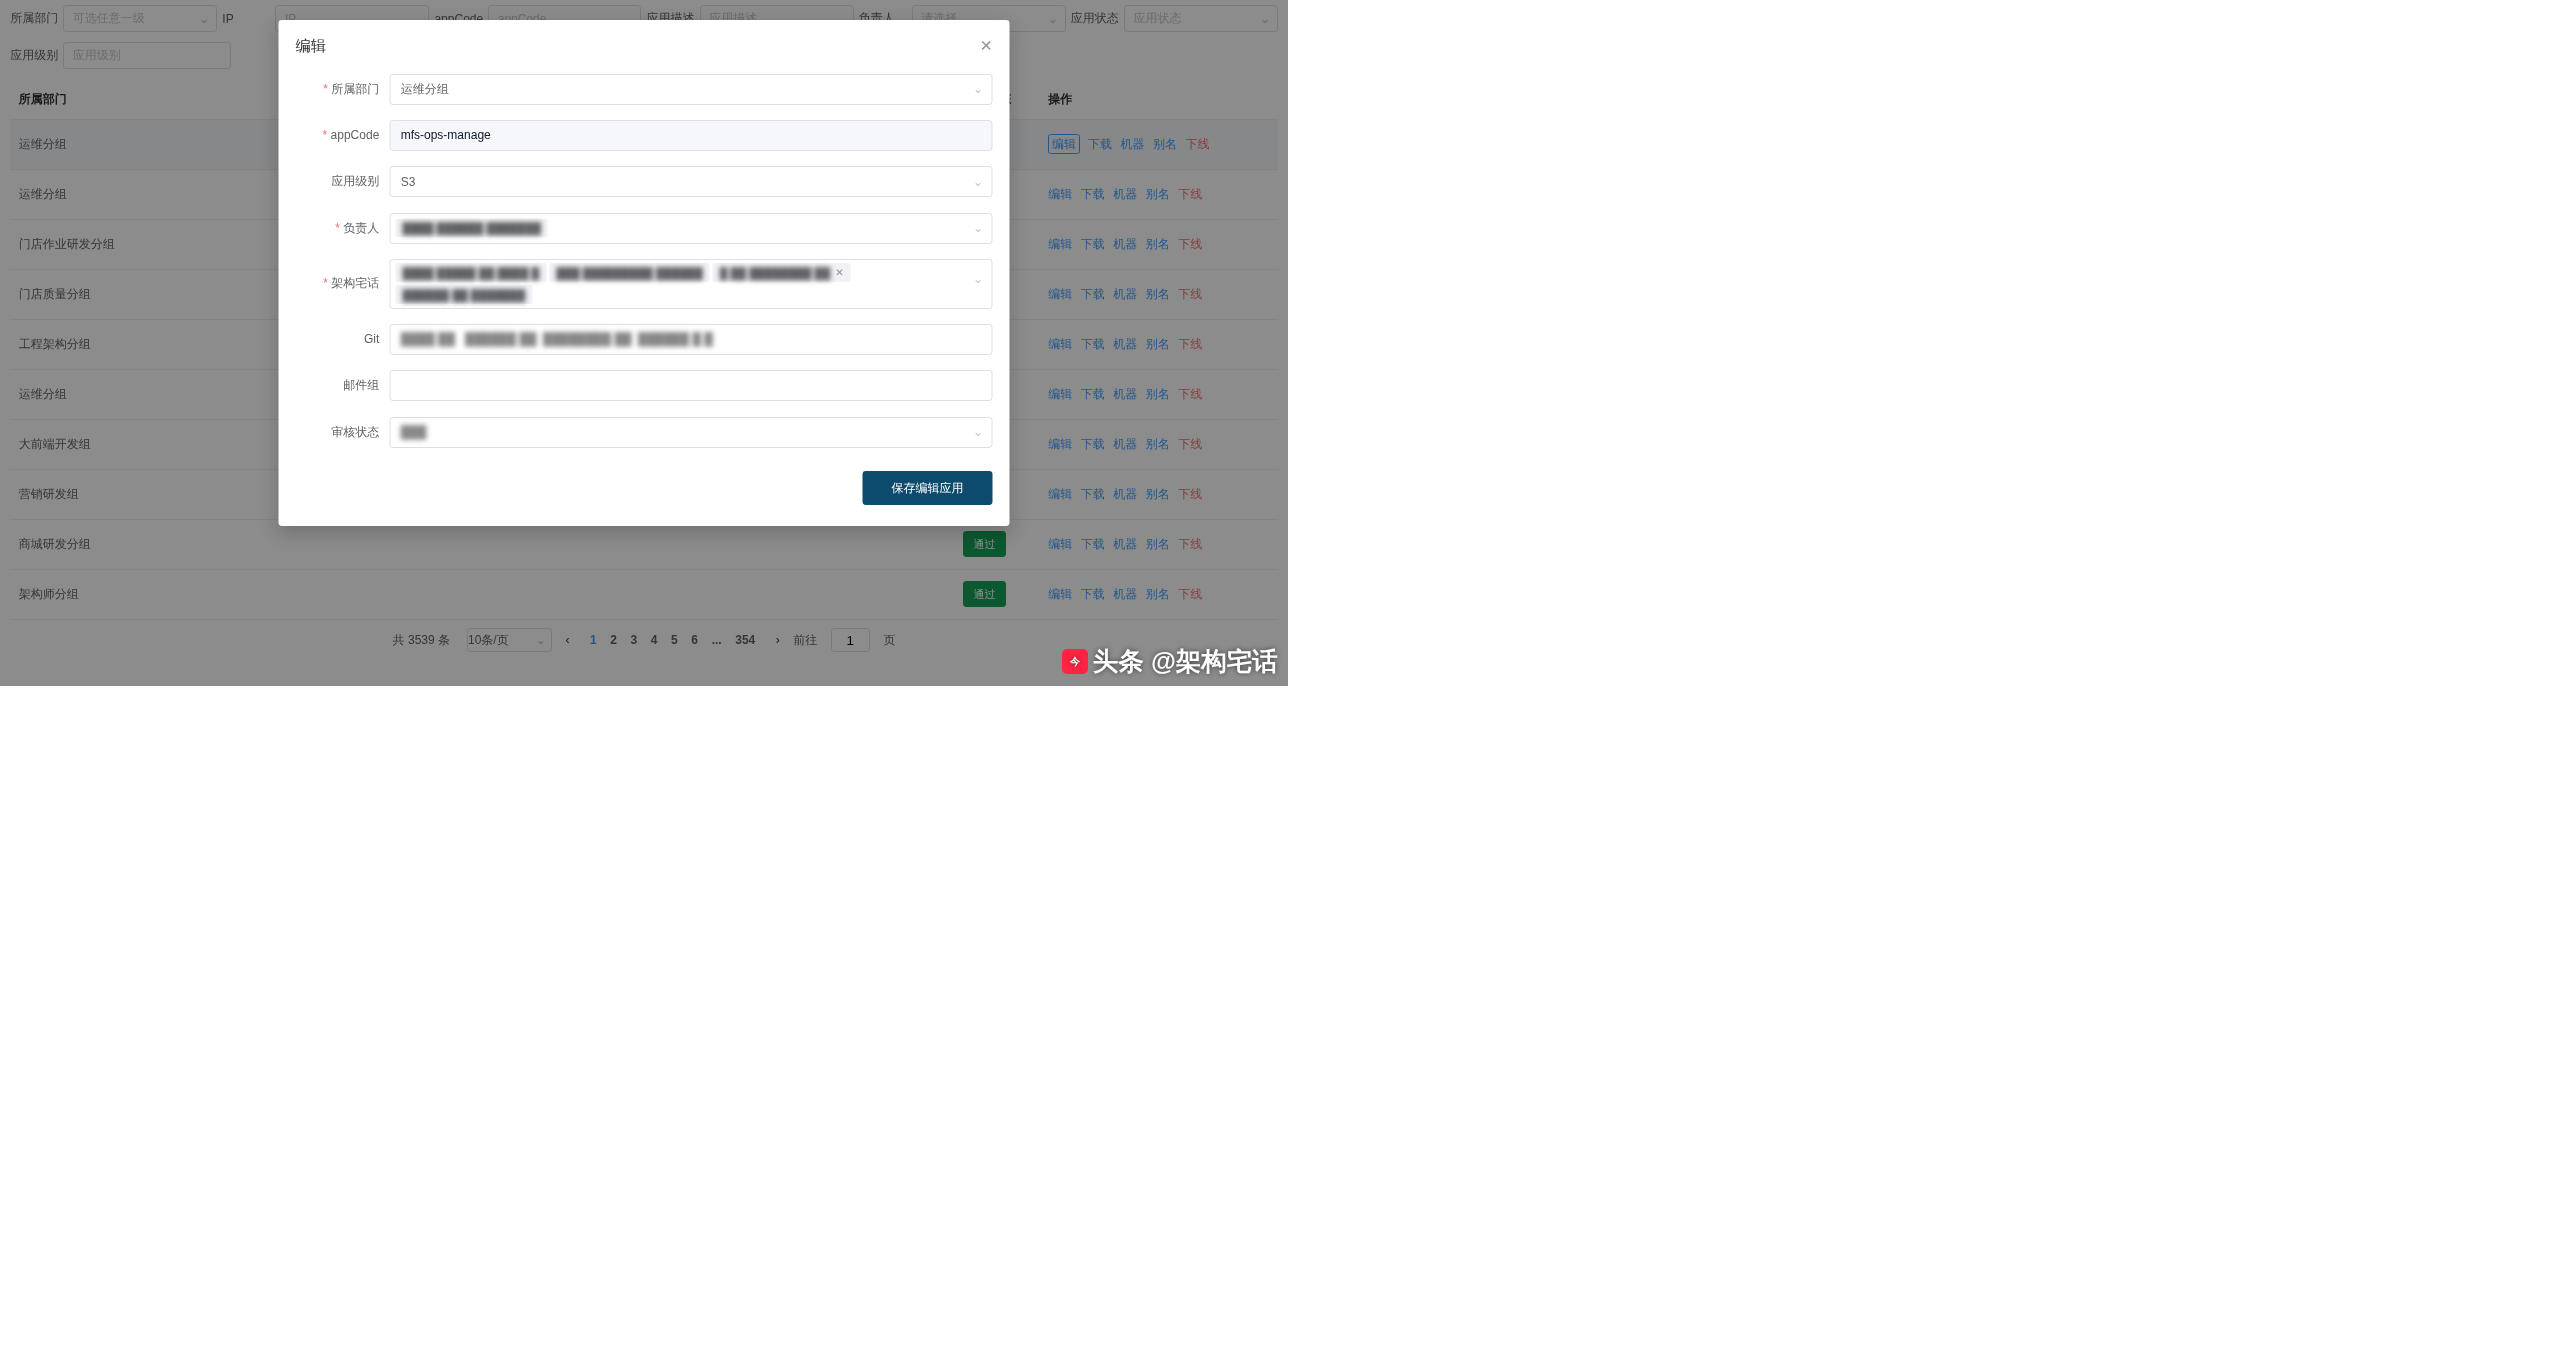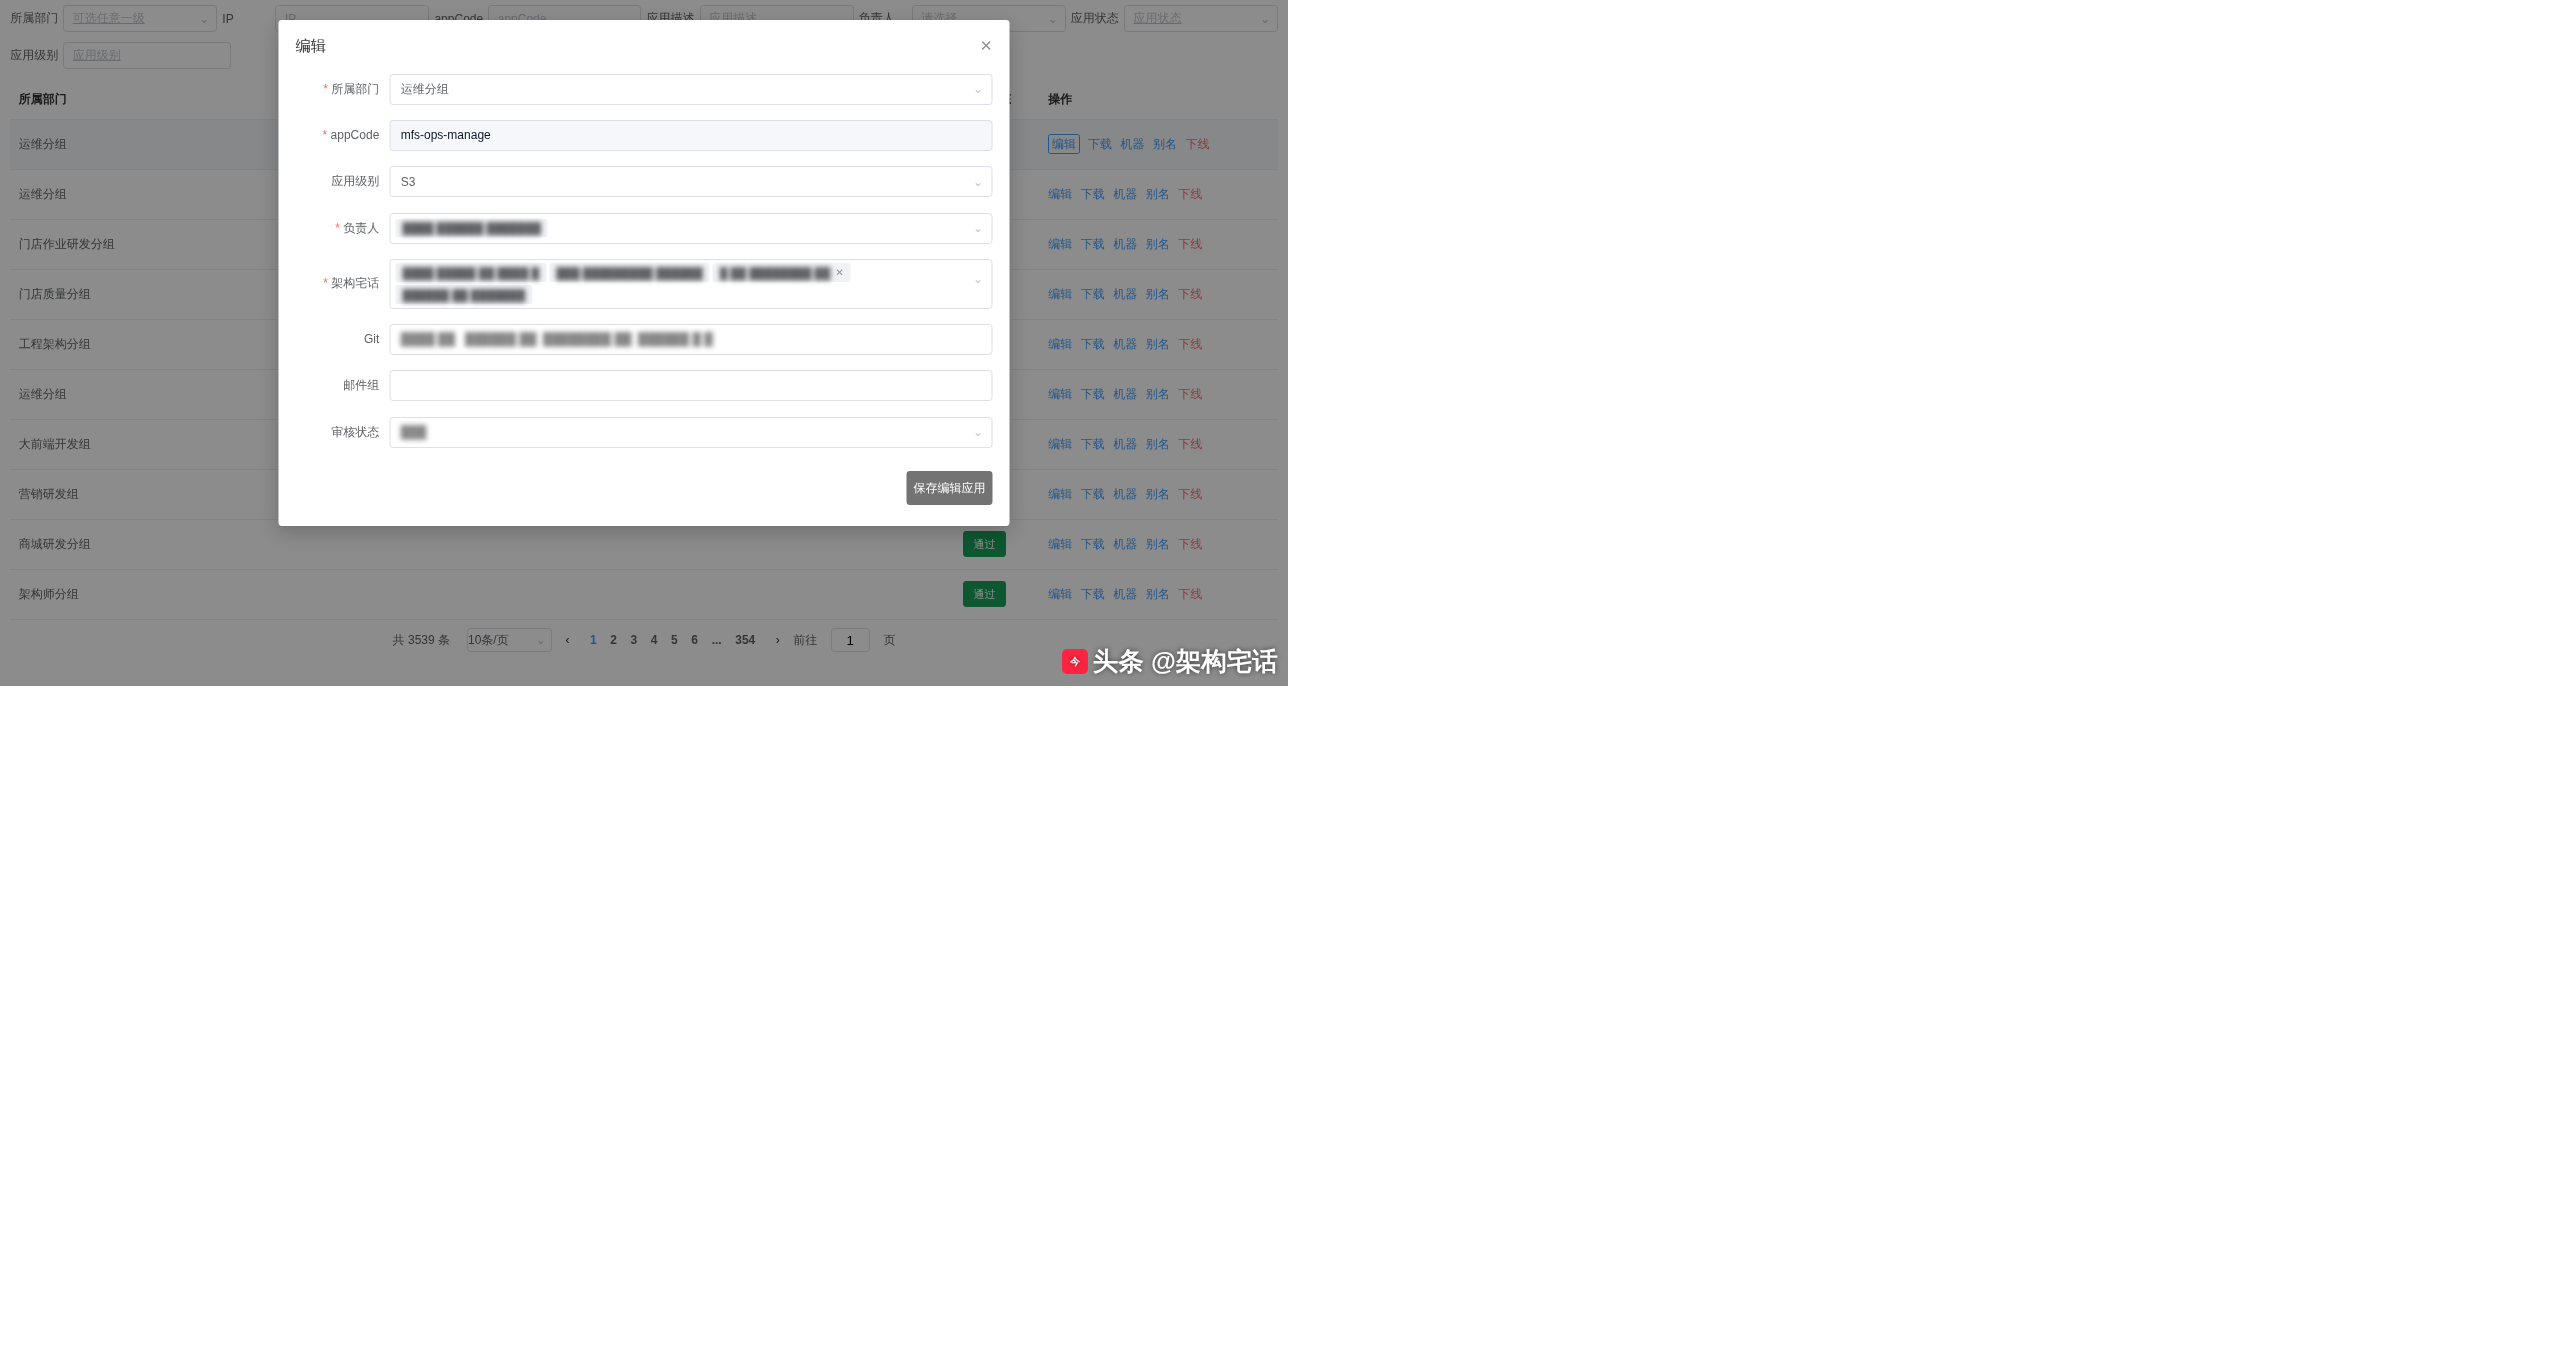--- a/index.html
+++ b/index.html
@@ -2,21 +2,21 @@
 <html style="font-size:13.6px"><head>
 <meta charset="utf-8">
 <style>
 * { box-sizing: border-box; margin: 0; padding: 0; }
 body { font-family: -apple-system, BlinkMacSystemFont, "Segoe UI", "PingFang SC", "Microsoft YaHei", sans-serif; font-size: 12px; color: #606266; background: #fff; width: 1288px; height: 686px; overflow: hidden; position: relative; }
 
 
 .bg-page { position: absolute; inset: 0; padding: 0 10.2px; }
 .filter-row { display: flex; align-items: center; gap: 5.1px; padding: 5.1px 0; }
 .filter-label { color: #606266; font-size: 12px; white-space: nowrap; min-width: 48px; }
-.filter-input { border: 0.9px solid #dcdfe6; border-radius: 3.4px; height: 27px; padding: 0 8.5px; color: #c0c4cc; display: flex; align-items: center; background: #fff; flex: 1; min-width: 68px; position: relative; text-decoration: underline; }
+.filter-input { border: 0.9px solid #dcdfe6; border-radius: 3.4px; height: 27px; padding: 0 8.5px; color: #c0c4cc; display: flex; align-items: center; background: #fff; flex: 1; min-width: 68px; position: relative; }
 .filter-input .arrow { position: absolute; right: 6.8px; color: #c0c4cc; }
 .filter-group { display: flex; align-items: center; gap: 5.1px; flex: 1; min-width: 102px; }
 
 .table { margin-top: 6.8px; }
 .thead { display: flex; background: #fff; border-bottom: 0.9px solid #ebeef5; }
 .th { padding: 10.2px 8.5px; color: #303133; font-weight: 600; font-size: 12px; }
 .tbody { }
 .tr { display: flex; align-items: center; border-bottom: 0.9px solid #ebeef5; height: 50px; }
 .tr.sel { background: #f5f7fa; }
 .td { padding: 0 8.5px; color: #606266; font-size: 12px; }
@@ -53,21 +53,21 @@
 .form-control { flex: 1; }
 .ctrl-input { width: 100%; border: 0.9px solid #dcdfe6; border-radius: 3.4px; height: 31px; padding: 0 24px 0 10.2px; color: #606266; display: flex; align-items: center; position: relative; background: #fff; }
 .ctrl-input.disabled { background: #f5f7fa; color: #0f172a; }
 .ctrl-input .arrow { position: absolute; right: 8.5px; color: #c0c4cc; }
 .ctrl-input.tall { height: auto; min-height: 31px; padding: 3.4px 24px 3.4px 5.1px; flex-wrap: wrap; gap: 3.4px; align-items: flex-start; }
 .tag { background: #f0f2f5; border-radius: 2.6px; padding: 3.4px 6.8px; display: inline-flex; align-items: center; gap: 5.1px; color: #606266; font-size: 11px; }
 .tag .blur { filter: blur(2.6px); user-select: none; }
 .tag .x { color: #909399; cursor: pointer; font-size: 10.2px; }
 .blurtext { filter: blur(2.6px); user-select: none; color: #888; }
 .modal-foot { padding: 8.5px 17px 20.4px; display: flex; justify-content: flex-end; }
-.btn-primary { background: #737373; color: #fff; border: none; border-radius: 3.4px; height: 34px; padding: 0 7px; font-size: 12px; cursor: pointer; }
+.btn-primary { background: #0c4a6e; color: #fff; border: none; border-radius: 3.4px; height: 34px; padding: 0 29px; font-size: 12px; cursor: pointer; }
 
 
 .watermark { position: absolute; right: 10.2px; bottom: 6.8px; color: #fff; font-size: 25.5px; font-weight: 600; text-shadow: 0 0 5.1px rgba(0,0,0,0.6); display: flex; align-items: center; gap: 5.1px; }
 .watermark .logo { width: 25.5px; height: 25.5px; background: #ff2442; border-radius: 5.1px; display: inline-flex; align-items: center; justify-content: center; color: #fff; font-size: 10.2px; font-weight: 700; }
 </style>
 </head>
 <body>
 
 <div class="bg-page">
   <div class="filter-row">

